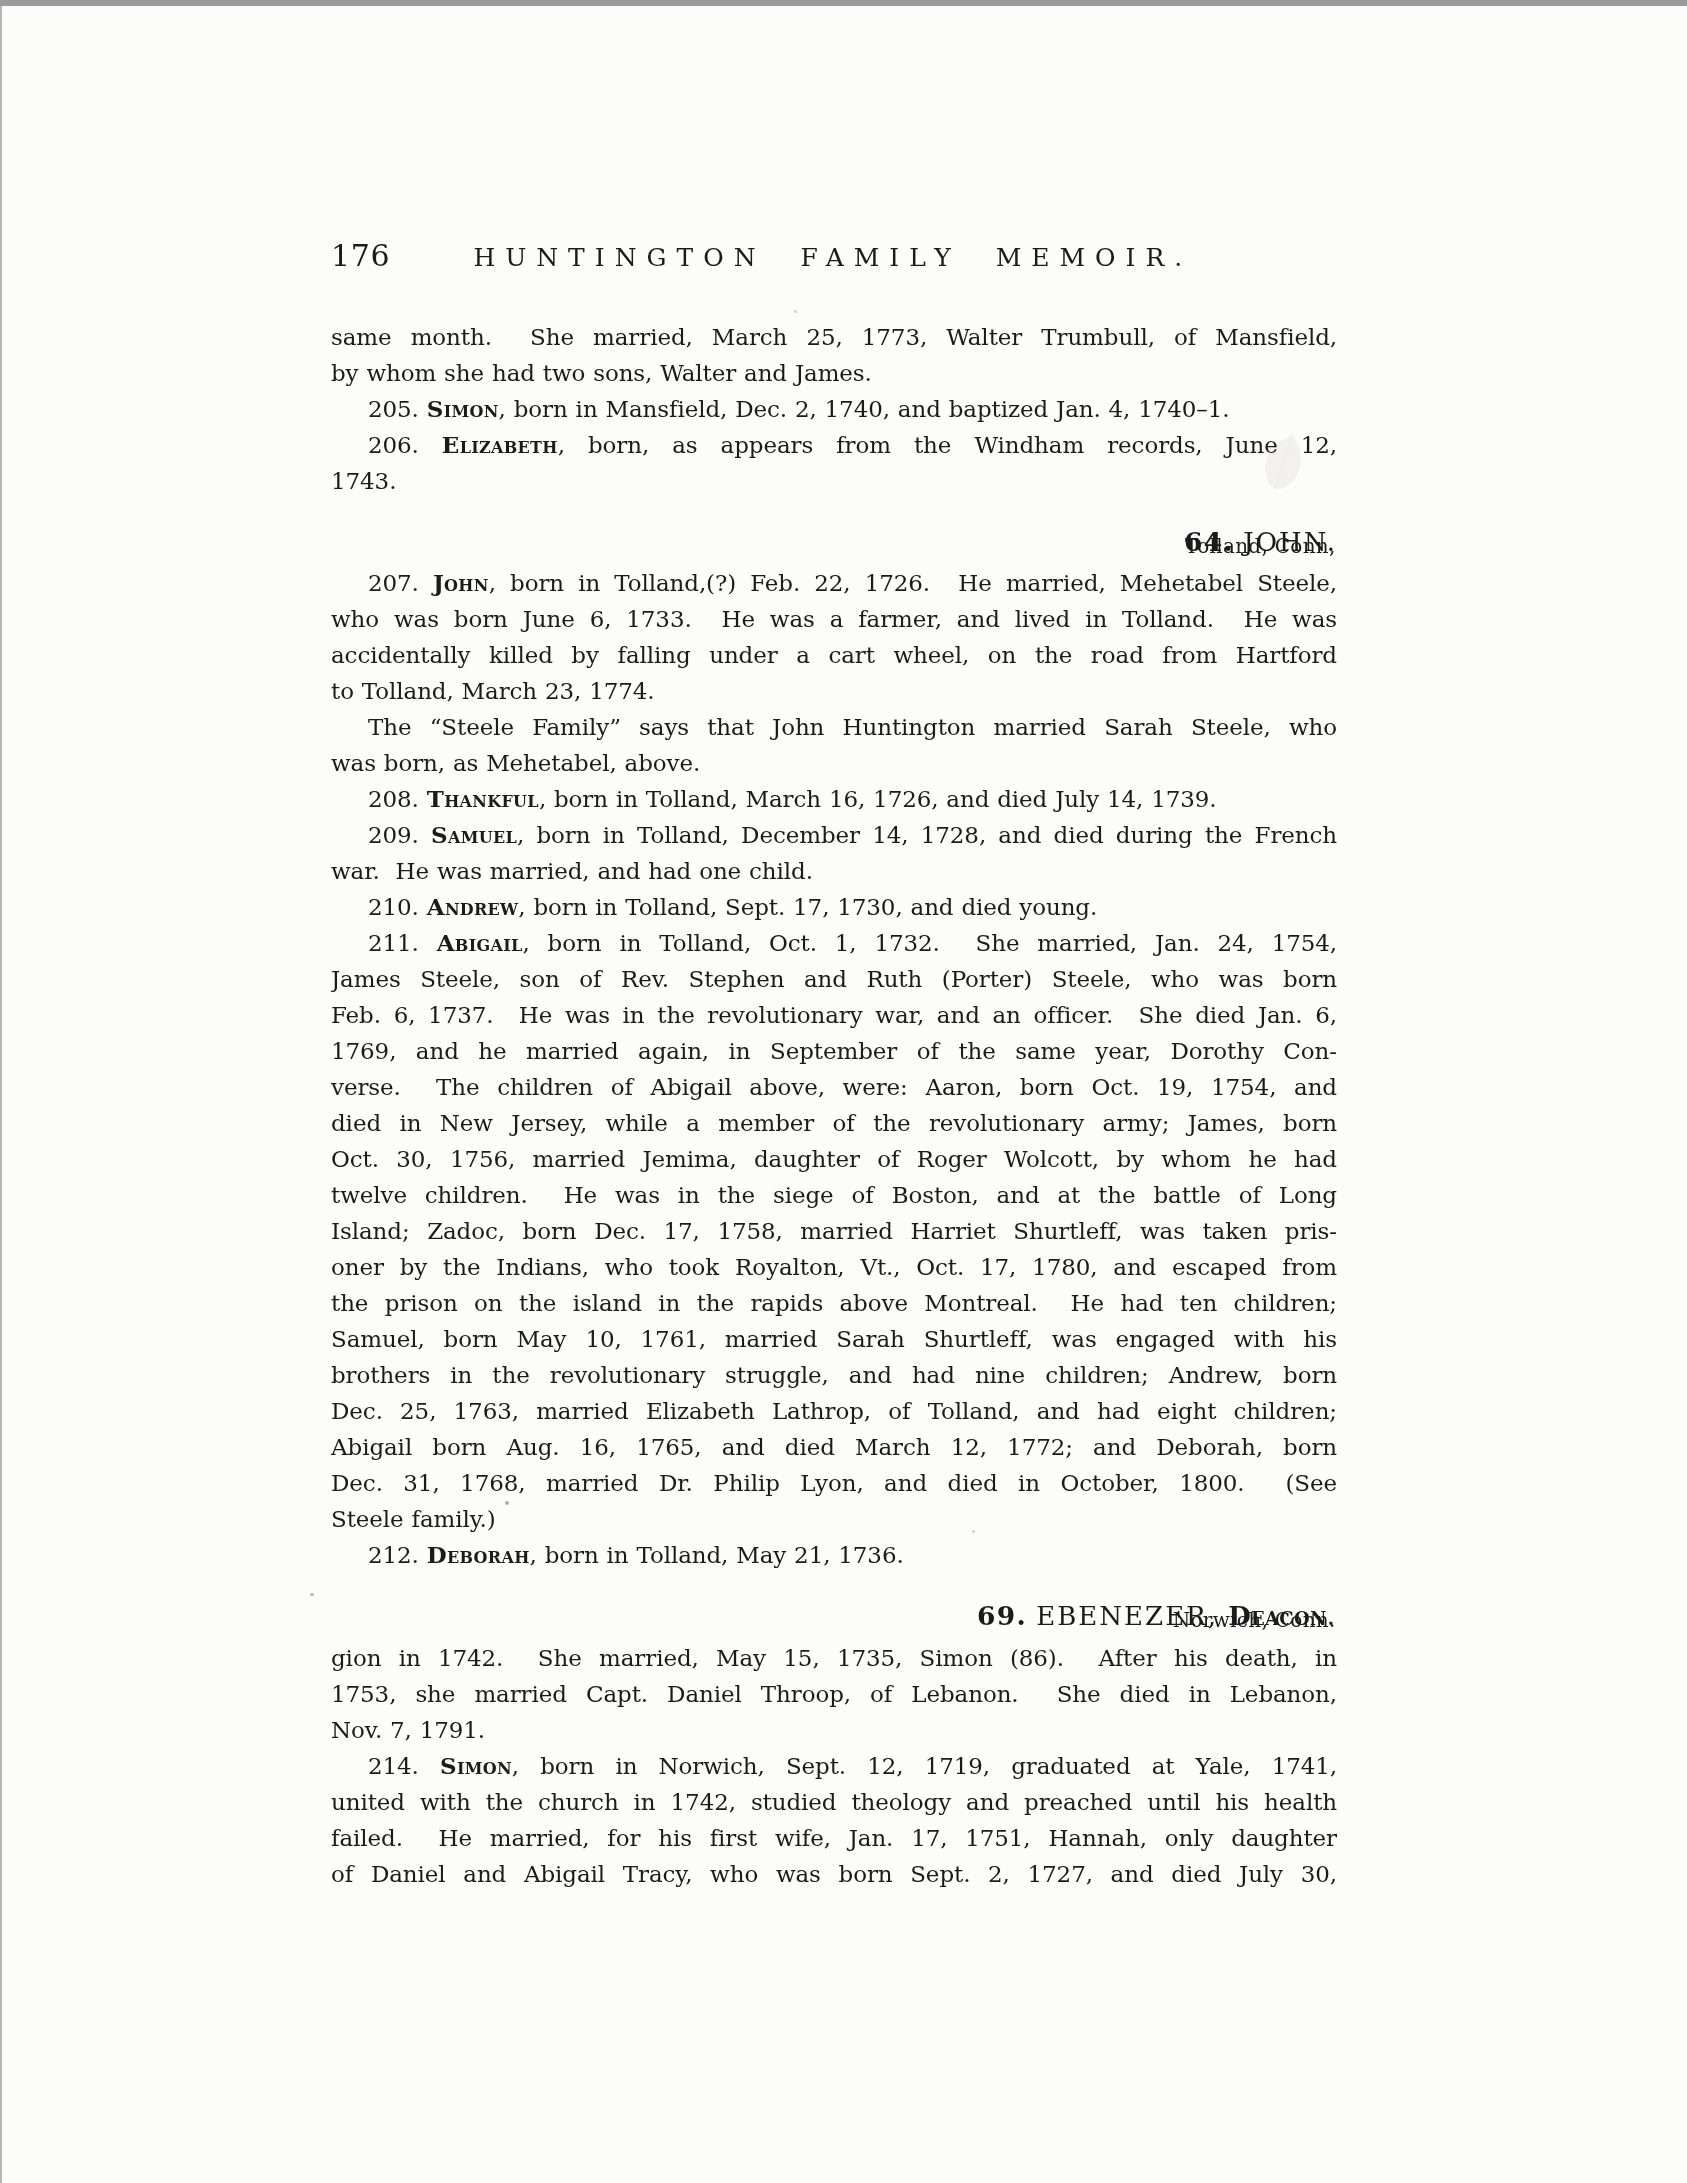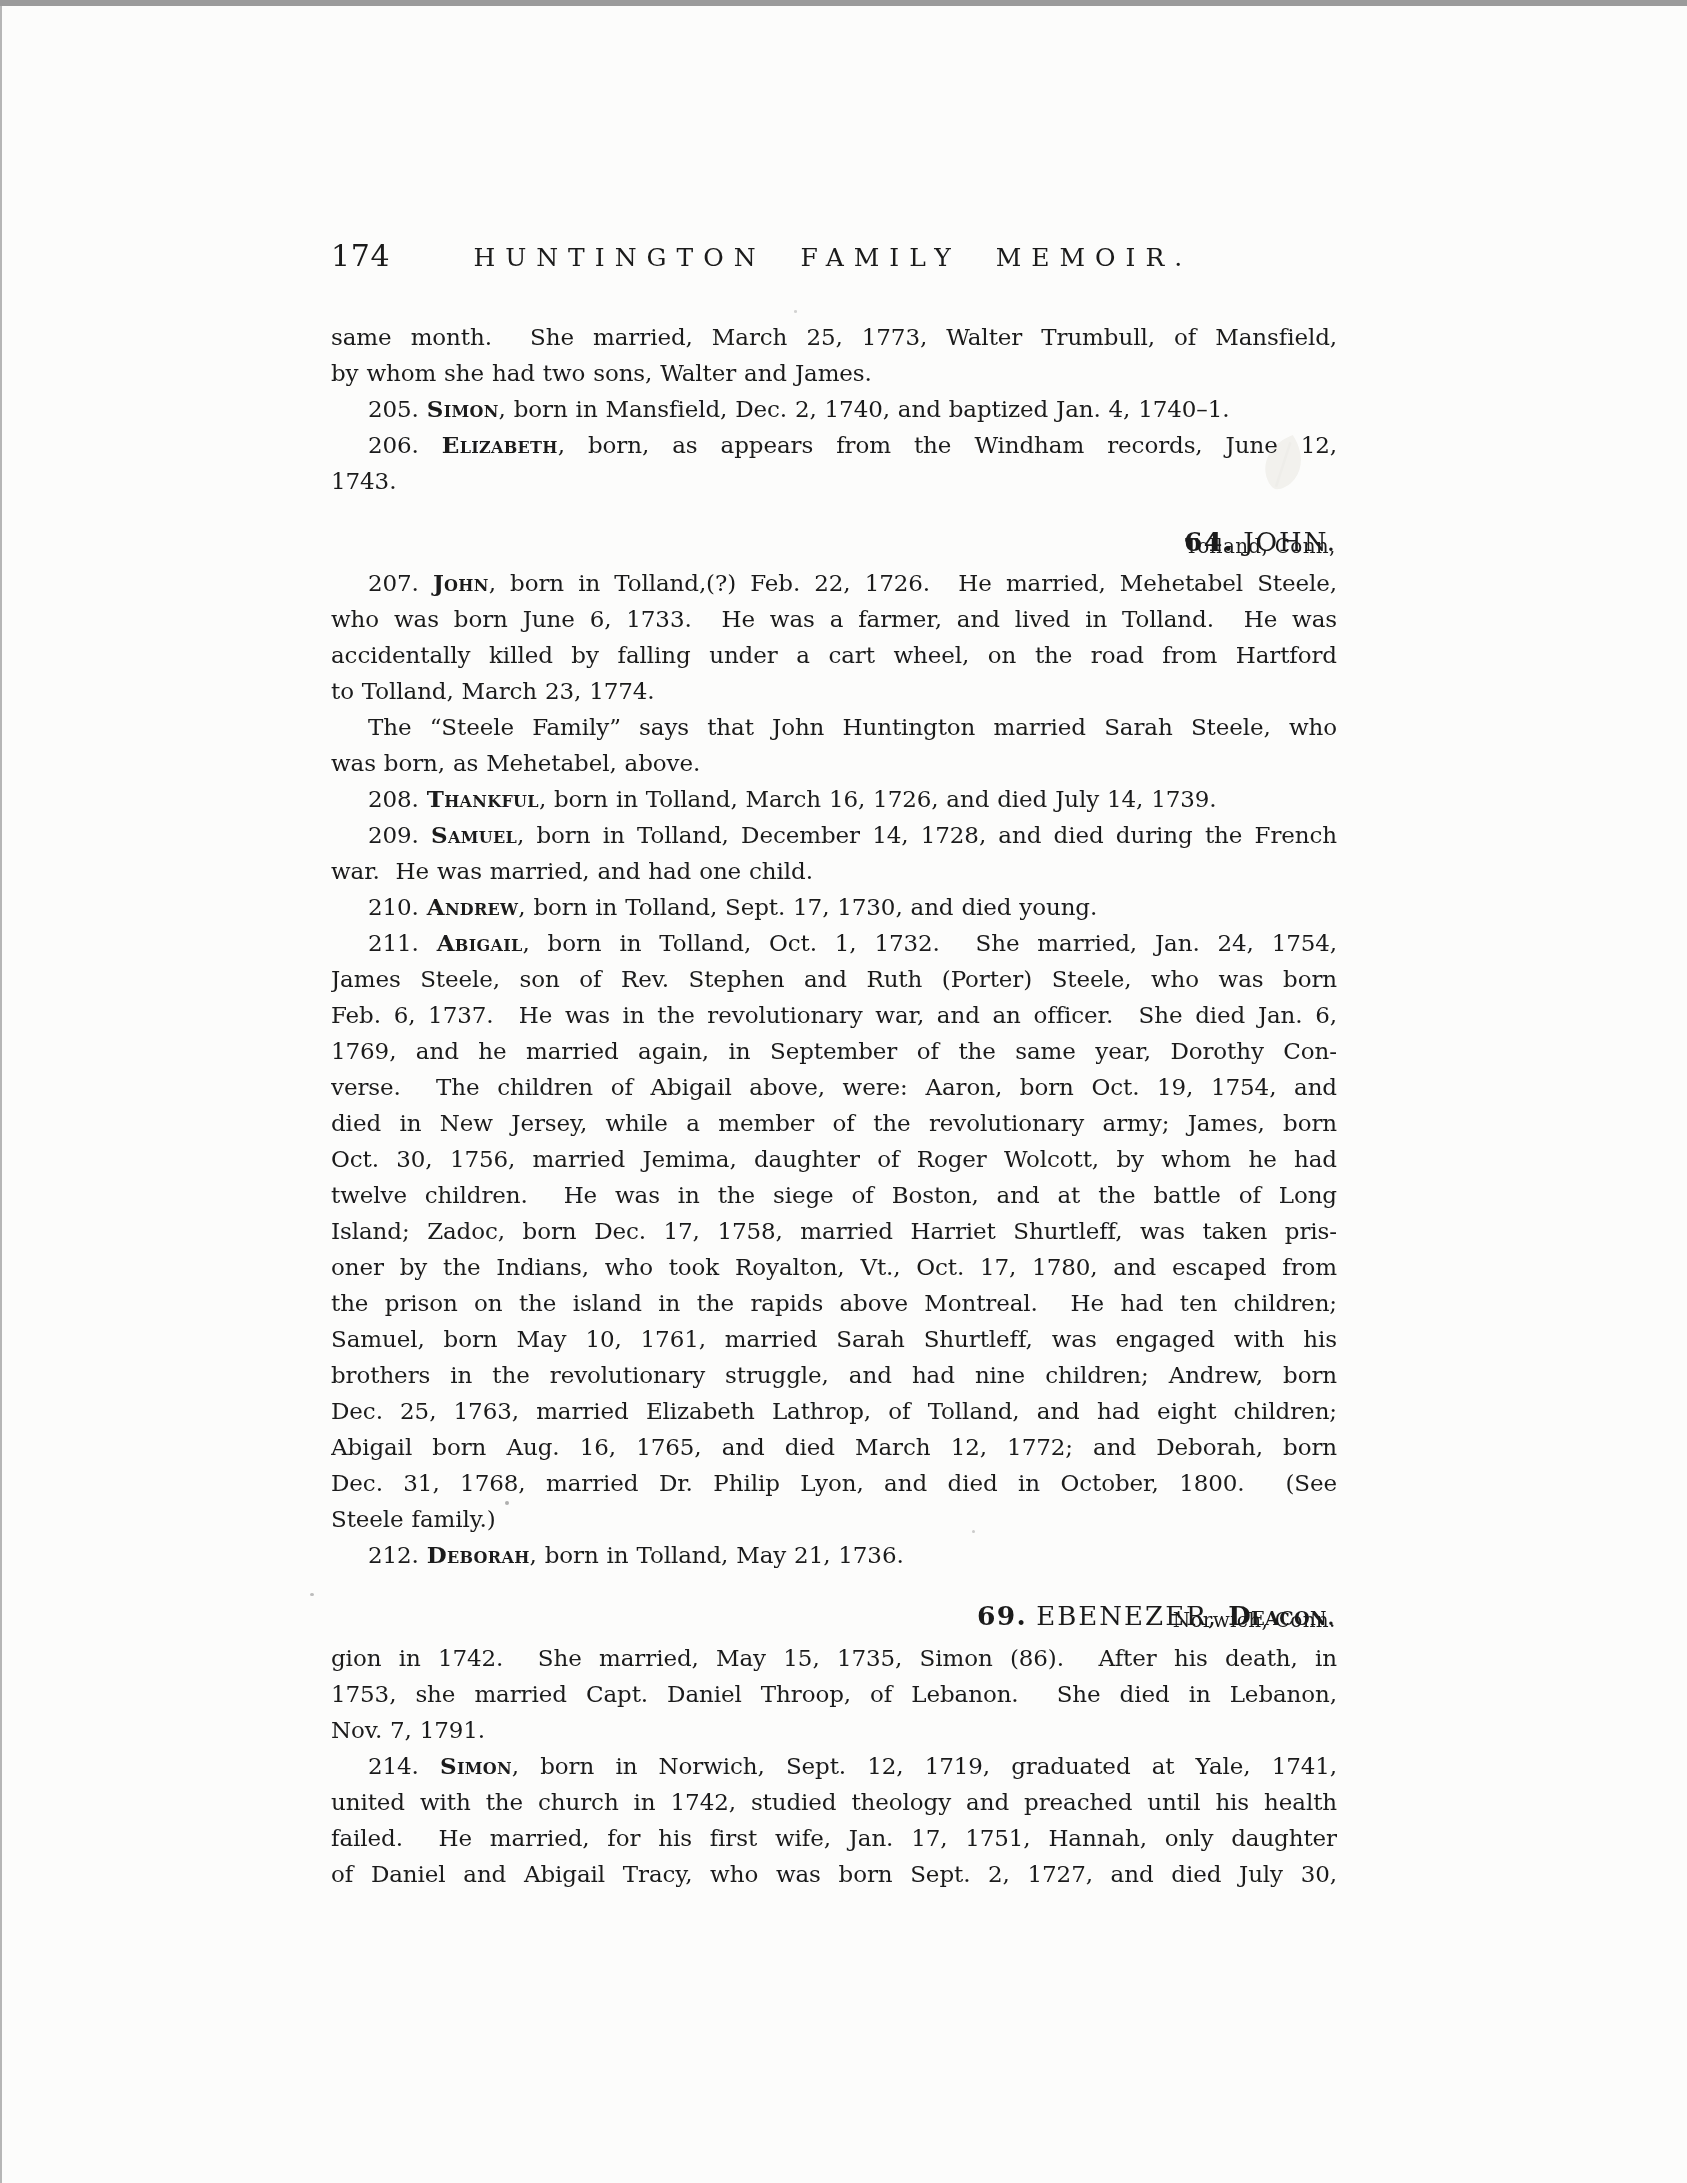--- a/index.html
+++ b/index.html
@@ -52,21 +52,21 @@
     <path d="M20 2 C30 10 36 22 32 34 C29 42 23 46 20 46 C17 46 11 42 8 34 C4 22 10 10 20 2 Z" fill="#f1f0ec"></path>
     <path d="M20 44 L20 8" stroke="#edecE8" stroke-width="2" fill="none"></path>
   </svg>
 
   <div class="speck s1"></div>
   <div class="speck s2"></div>
   <div class="speck s3"></div>
   <div class="speck s4"></div>
 
   <div class="runhead">
-    <span class="pageno">174</span>
+    <span class="pageno">176</span>
     <span class="runtitle">HUNTINGTON FAMILY MEMOIR.</span>
   </div>
 
   <div class="body">
       <div class="line just"><span>same month.&nbsp; She married, March 25, 1773, Walter Trumbull, of Mansfield,</span></div>
       <div class="line"><span>by whom she had two sons, Walter and James.</span></div>
       <div class="line indent"><span>205. </span><span class="sc">Simon</span><span>, born in Mansfield, Dec. 2, 1740, and baptized Jan. 4, 1740–1.</span></div>
       <div class="line just indent"><span>206. </span><span class="sc">Elizabeth</span><span>, born, as appears from the Windham records, June 12,</span></div>
       <div class="line"><span>1743.</span></div>
       <div class="sec-head"><span class="num">64.</span><span class="nm"><span>JOHN.</span></span><span class="loc">Tolland, Conn,</span></div>

